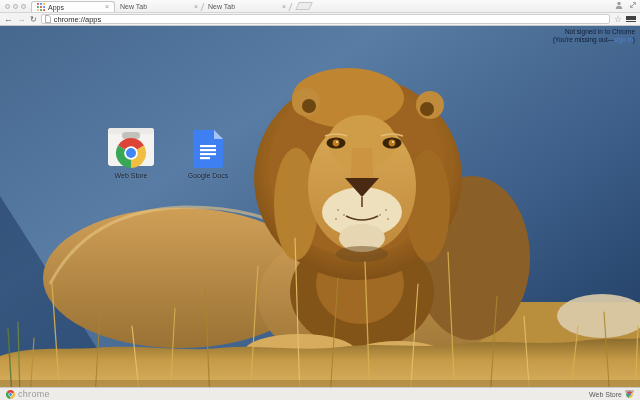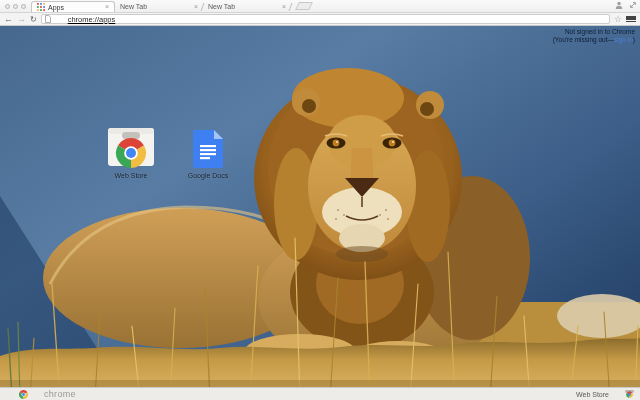--- a/index.html
+++ b/index.html
@@ -16,42 +16,42 @@
   .tab.inactive:after { content:""; position:absolute; right:0; top:2px; height:8px; width:1px; background:#bfbfbf; transform:skewX(-20deg); }
   .tab .close { margin-left:auto; font-size:7px; line-height:6px; color:#9a9a9a; cursor:pointer; }
   .newtab-btn { width:14px; height:8px; background:#ececec; border:1px solid #c9c9c9; transform:skewX(-25deg); margin:0 0 2px 6px; cursor:pointer; }
   .strip-right { position:absolute; right:3px; top:1px; display:flex; gap:6px; align-items:center; }
 
   
   .toolbar { height:13px; background:#f3f3f3; border-bottom:1px solid #c8c8c8; display:flex; align-items:center; padding:0 4px; gap:4px; }
   .nav-glyph { font-size:9px; line-height:9px; color:#5f6368; cursor:pointer; }
   .nav-glyph.disabled { color:#b3b3b3; }
   .reload { font-size:8px; }
-  .omnibox { flex:1; height:10px; background:#fff; border:1px solid #cccccc; border-radius:2px; display:flex; align-items:center; gap:17px; padding:0 3px;text-decoration:underline; }
+  .omnibox { flex:1; height:10px; background:#fff; border:1px solid #cccccc; border-radius:2px; display:flex; align-items:center; gap:3px; padding:0 3px; }
   .omnibox .url { font-size:7.5px; color:#2a2a2a; line-height:9px; }
   .star { font-size:9px; color:#9a9a9a; line-height:9px; cursor:pointer; }
   .menu-btn { width:10px; height:8px; display:flex; flex-direction:column; justify-content:space-between; padding:1px 0; cursor:pointer; }
   .menu-btn i { display:block; height:1.5px; background:#424242; }
 
   
   .content { position:relative; width:640px; height:374px; overflow:hidden; }
   .wallpaper { position:absolute; inset:0; }
 
   .signin-note { position:absolute; top:2px; right:5px; text-align:right; font-size:6.5px; line-height:7.5px; color:#101c33; }
   .signin-note .link { color:#4d7fd0; cursor:pointer; }
 
   .app { position:absolute; width:64px; text-align:center; cursor:pointer; }
   .app-webstore { left:99px; top:100px; }
   .app-docs { left:176px; top:100px; }
   .app .icon-holder { display:flex; justify-content:center; align-items:flex-end; height:42px; }
   .app-label { margin-top:4px; font-size:7px; color:#16202e; text-shadow:0 0 2px rgba(255,255,255,.25); }
 
   
   .bottom-bar { position:absolute; left:0; right:0; bottom:0; height:13px; background:rgba(238,238,238,.97); border-top:1px solid #c9c9c9; display:flex; align-items:center; justify-content:space-between; padding:0 6px; }
-  .brand-group, .ws-group { display:flex; align-items:center; gap:16px;margin-left:13px; }
+  .brand-group, .ws-group { display:flex; align-items:center; gap:3px; }
   .brand-text { font-size:9px; color:#9a9a9a; letter-spacing:.3px; }
   .ws-label { font-size:7px; color:#5a5a5a; }
 </style>
 </head>
 <body>
 
 <div class="window">
 
   <div class="tabstrip">
     <div class="win-controls">

